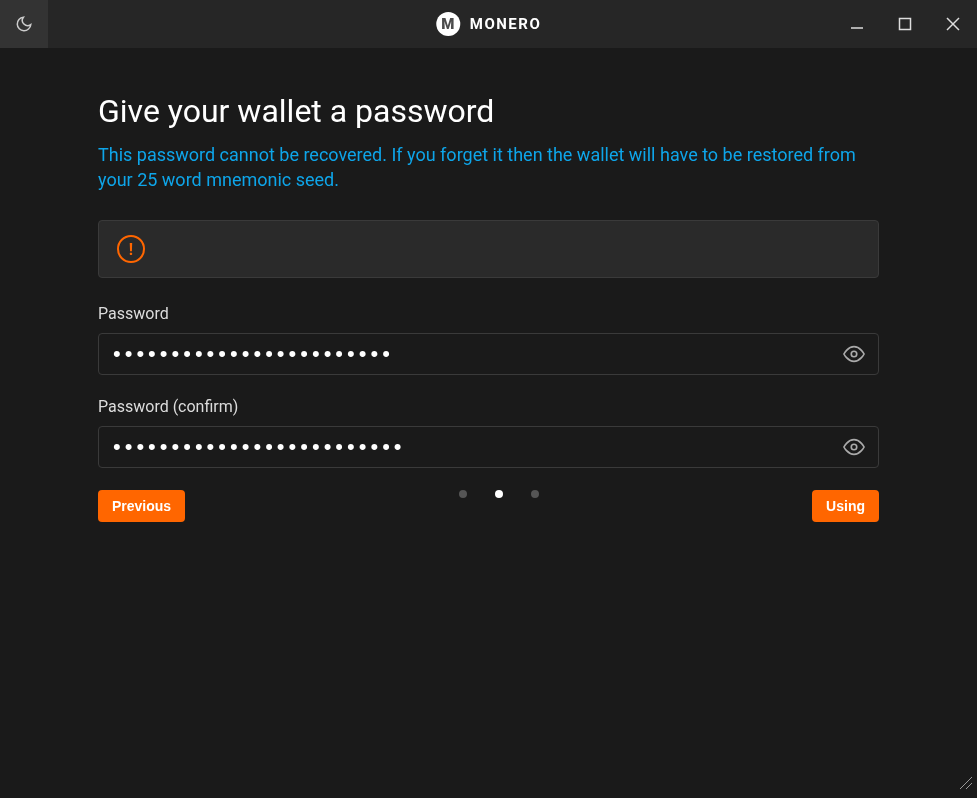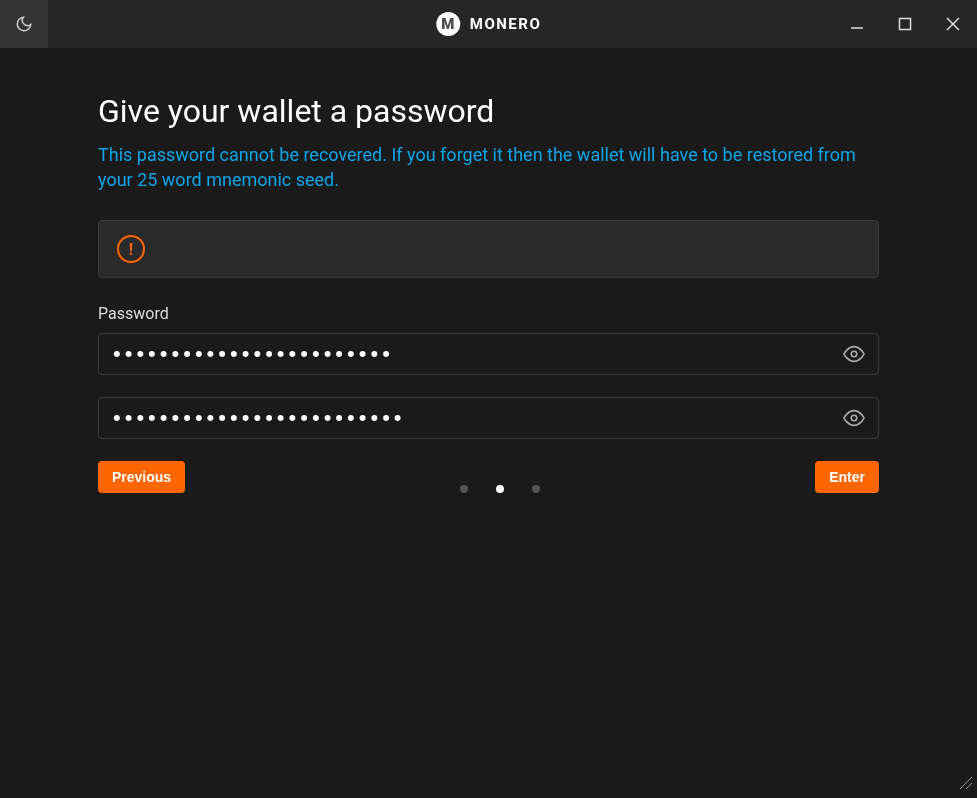--- a/index.html
+++ b/index.html
@@ -148,21 +148,21 @@
       transform: translateY(-50%);
       cursor: pointer;
       display: flex;
       align-items: center;
       justify-content: center;
       width: 30px;
       height: 30px;
     }
     .nav-row {
       display: flex;
-      align-items: flex-end;
+      align-items: flex-start;
       justify-content: space-between;
       margin-top: 8px;
     }
     .btn {
       background: #ff6600;
       color: #fff;
       border: none;
       border-radius: 4px;
       padding: 8px 14px;
       font-size: 14px;
@@ -237,38 +237,39 @@
   <div class="input-wrap">
     <input type="password" class="pwd-input" value="••••••••••••••••••••••••" style="">
     <div class="eye-btn">
       <svg width="22" height="22" viewBox="0 0 24 24" fill="none" stroke="#aaa" stroke-width="1.8">
         <path d="M1 12s4-8 11-8 11 8 11 8-4 8-11 8-11-8-11-8z"></path>
         <circle cx="12" cy="12" r="3"></circle>
       </svg>
     </div>
   </div>
 
+  <div class="field-label">Password (confirm)</div>
   <div class="input-wrap">
     <input type="password" class="pwd-input" value="•••••••••••••••••••••••••" style="">
     <div class="eye-btn">
       <svg width="22" height="22" viewBox="0 0 24 24" fill="none" stroke="#aaa" stroke-width="1.8">
         <path d="M1 12s4-8 11-8 11 8 11 8-4 8-11 8-11-8-11-8z"></path>
         <circle cx="12" cy="12" r="3"></circle>
       </svg>
     </div>
   </div>
 
   <div class="nav-row">
     <button class="btn">Previous</button>
     <div class="dots">
       <div class="dot"></div>
       <div class="dot active"></div>
       <div class="dot"></div>
     </div>
-    <button class="btn">Enter</button>
+    <button class="btn">Using</button>
   </div>
 </div>
 
 <div class="resize-handle">
   <svg width="14" height="14" viewBox="0 0 14 14" stroke="#999" stroke-width="1">
     <line x1="13" y1="1" x2="1" y2="13"></line>
     <line x1="13" y1="7" x2="7" y2="13"></line>
   </svg>
 </div>
 

